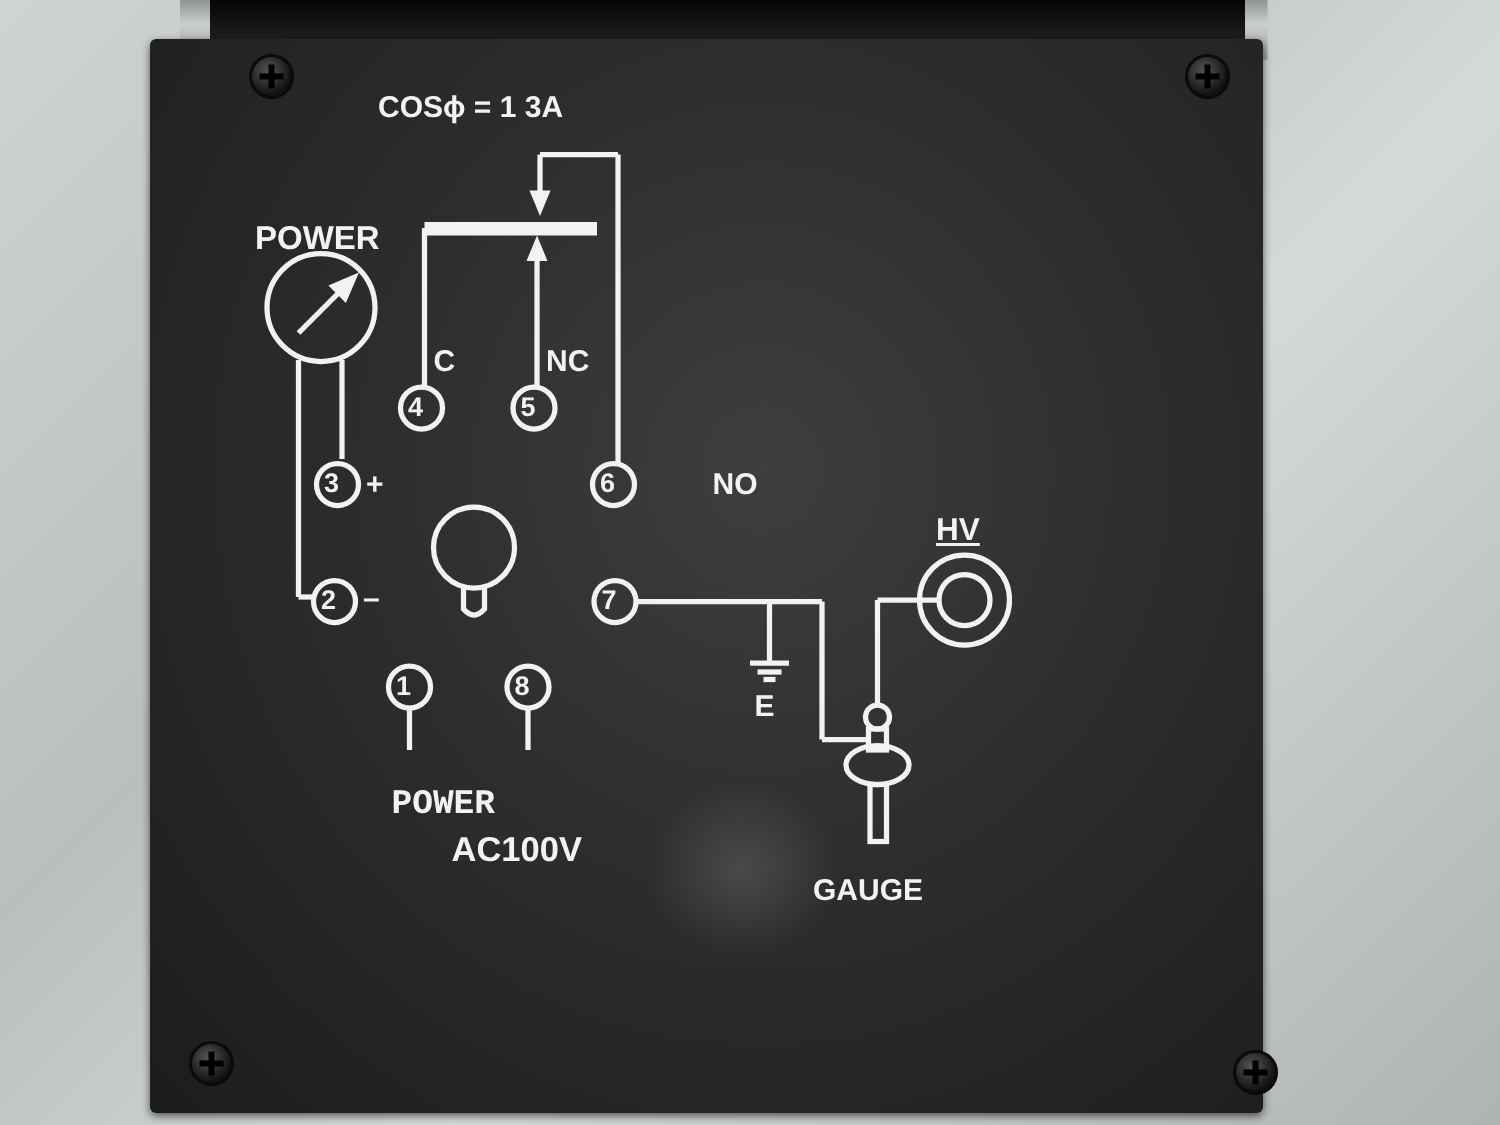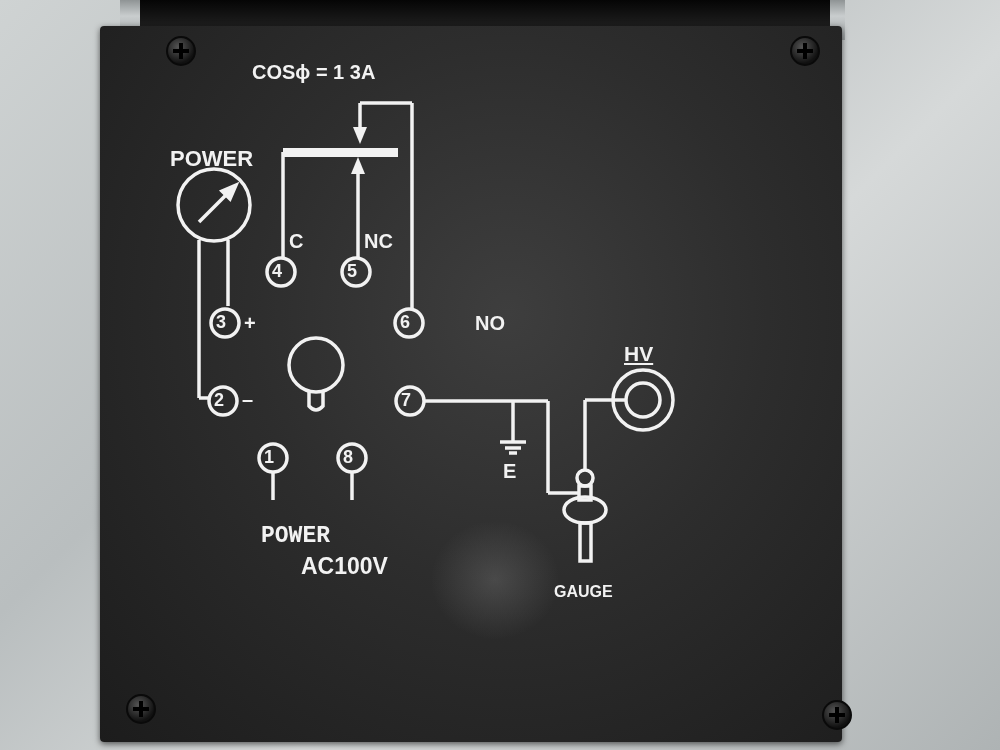--- a/index.html
+++ b/index.html
@@ -113,15 +113,15 @@
 <div class="lbl" style="left:400px;top:313px;font-size:18px;">6</div>
 <div class="lbl" style="left:427px;top:313px;font-size:20px;margin-left:48px;">NO</div>
 <div class="lbl" style="left:214px;top:391px;font-size:18px;">2</div>
 <div class="lbl" style="left:242px;top:389px;font-size:20px;">–</div>
 <div class="lbl" style="left:401px;top:391px;font-size:18px;">7</div>
 <div class="lbl" style="left:264px;top:448px;font-size:18px;">1</div>
 <div class="lbl" style="left:343px;top:448px;font-size:18px;">8</div>
 
 <div class="lbl" style="left:503px;top:461px;font-size:20px;">E</div>
 <div class="lbl" style="left:624px;top:343px;font-size:21px;text-decoration:underline;">HV</div>
-<div class="lbl" style="left:554px;top:584px;font-size:16px;">GAUGE</div>
+<div class="lbl" style="left:542px;top:584px;font-size:20px;">GAUGE</div>
 <div class="lbl" style="left:261px;top:525px;font-size:23px;font-family:Liberation Mono, monospace;">POWER</div>
 <div class="lbl" style="left:253px;top:555px;font-size:23px;margin-left:48px;">AC100V</div>
 
 </body></html>

